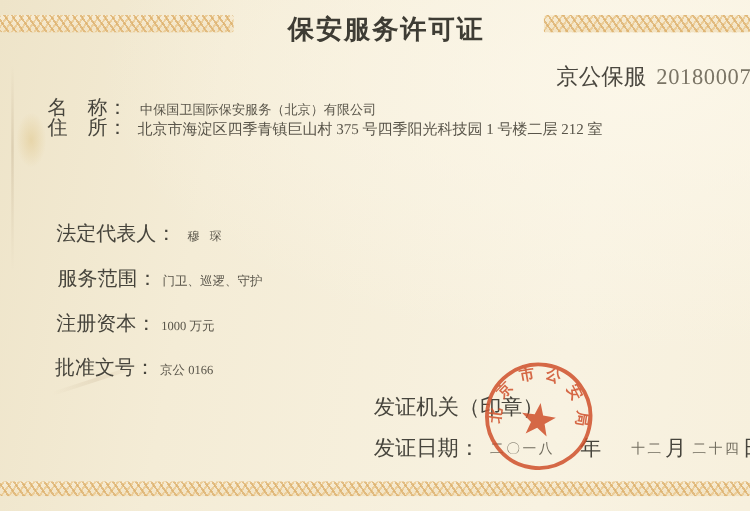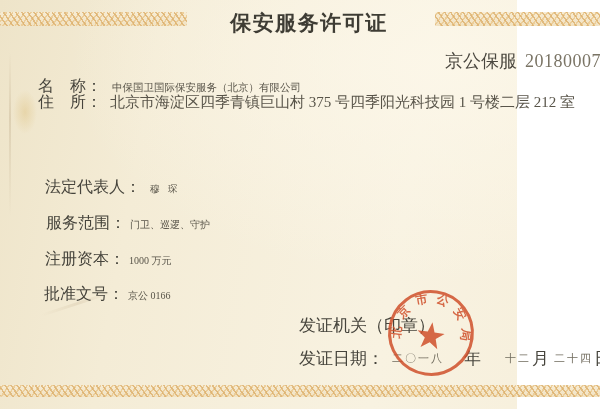--- a/index.html
+++ b/index.html
@@ -1,21 +1,21 @@
 <!DOCTYPE html>
 <html><head>
 <meta charset="utf-8">
 <style>
   html,body{margin:0;padding:0;}
   body{
     width:600px;height:409px;overflow:hidden;
     font-family:"Liberation Serif","DejaVu Serif",serif;
   }
   .page{
-    position:relative;width:517px;height:409px;
+    position:relative;width:600px;height:409px;
     background:
       radial-gradient(120% 90% at 85% 15%, rgba(252,247,233,.9) 0%, rgba(252,247,233,0) 60%),
       linear-gradient(100deg,#eee4c9 0%,#f4ecd6 28%,#f8f2e1 75%,#f7f0dd 100%);
   }
   
   .band{
     position:absolute;height:14px;
     background-image:
       repeating-linear-gradient(55deg, rgba(219,173,104,.75) 0 1.5px, rgba(0,0,0,0) 1.5px 5px),
       repeating-linear-gradient(-55deg, rgba(235,203,148,.9) 0 1.5px, rgba(0,0,0,0) 1.5px 5px),
@@ -32,21 +32,21 @@
     font-size:21px;font-weight:bold;letter-spacing:1.5px;color:#3e3c34;
   }
   .license-no{position:absolute;left:445px;top:49px;font-size:18px;color:#4a473f;white-space:nowrap;}
   .license-no .num{color:#7a7465;margin-left:8px;letter-spacing:.5px;}
   .license-no .suffix{margin-left:14px;}
 
   .row{position:absolute;display:flex;align-items:baseline;white-space:nowrap;}
   .row .lbl{font-size:16px;color:#46443c;}
   .row .val{font-size:10.5px;color:#585449;}
   .row-name{left:38px;top:76px;}   .row-name .val{margin-left:10px;}
-  .row-addr{left:38px;top:92px;font-family:Liberation Serif, serif;}  .row-addr .val{margin-left:8px;font-size:15px;}
+  .row-addr{left:38px;top:92px;font-family:Liberation Serif, serif;}  .row-addr .val{margin-left:8px;font-size:12px;}
   .row-legal{left:45px;top:177px;} .row-legal .val{margin-left:9px;font-size:9.5px;letter-spacing:3px;}
   .row-scope{left:46px;top:213px;} .row-scope .val{margin-left:4px;font-size:10px;}
   .row-capital{left:45px;top:249px;justify-content:flex-end;}.row-capital .val{margin-left:4px;font-size:10px;}
   .row-approval{left:44px;top:284px;}.row-approval .val{margin-left:4px;font-size:10px;}
 
   .issuer{position:absolute;left:299px;top:314px;font-size:17px;color:#46443c;white-space:nowrap;}
   .date-row{position:absolute;left:299px;top:347px;display:flex;align-items:center;white-space:nowrap;}
   .date-row .lbl{font-size:17px;color:#46443c;}
   .date-row .fill{font-size:11px;color:#716c5e;letter-spacing:2px;}
   .date-row .unit{font-size:17px;color:#46443c;}

